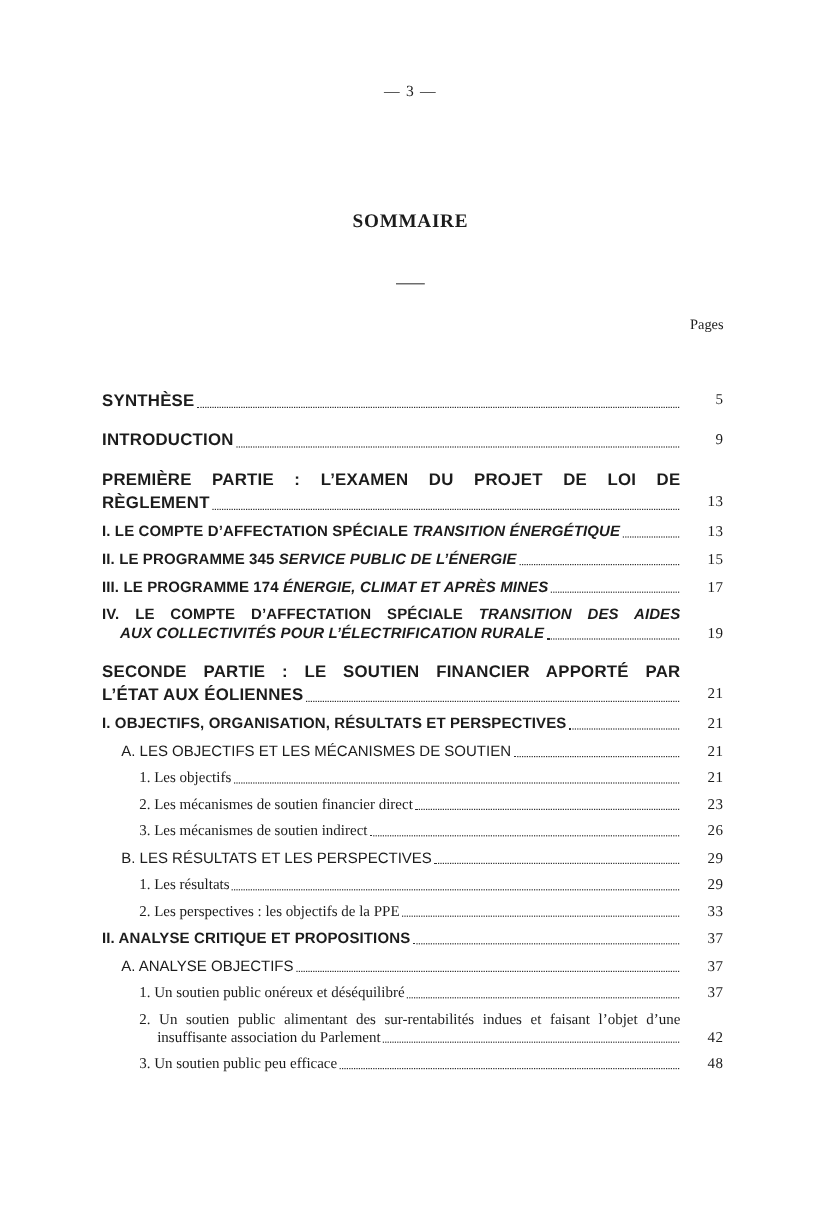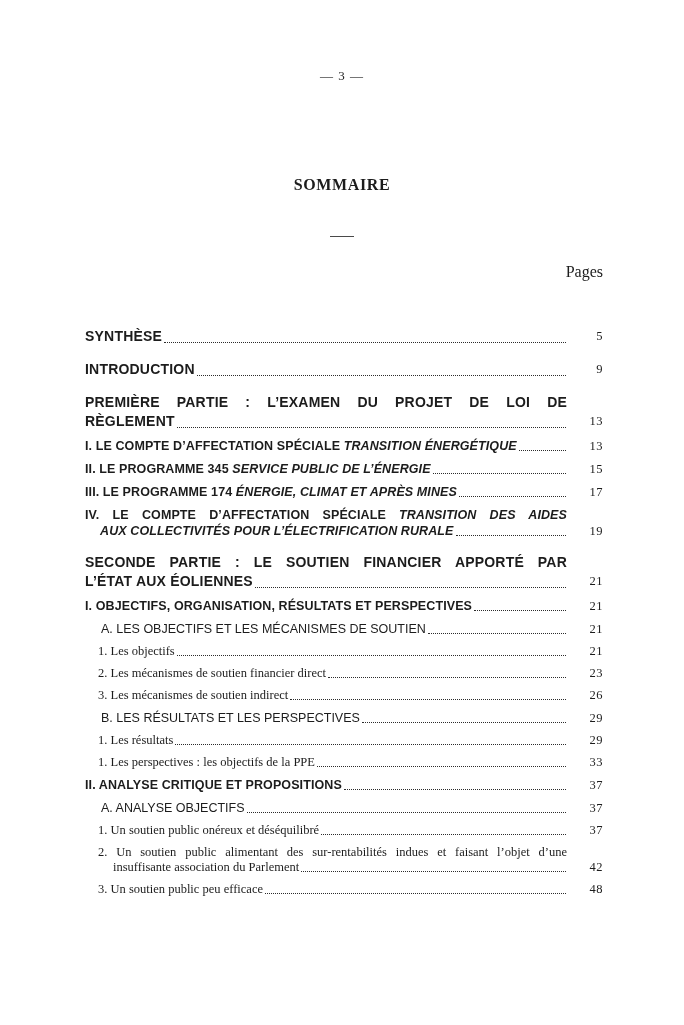--- a/index.html
+++ b/index.html
@@ -34,21 +34,21 @@
   }
   .title-rule {
     width: 24px;
     height: 0;
     border-top: 1.6px solid #4a4a4a;
     margin: 42px auto 0 auto;
   }
   .pages-label {
     margin: 26px 81px 0 0;
     text-align: right;
-    font-size: 16px;
+    font-size: 12px;
   }
   .toc {
     margin: 46px 81px 0 85px; 
   }
   .toc-entry { margin-top: 7px; }
   .toc-entry:first-child { margin-top: 0; }
 
   .style-part {
     font-family: "Liberation Sans", sans-serif;
     font-weight: bold;
@@ -69,21 +69,21 @@
     font-weight: normal;
     font-size: 12.5px;
     line-height: 16px;
     margin-left: 16px;
   }
   .style-num {
     font-family: "Liberation Serif", serif;
     font-weight: normal;
     font-size: 12.5px;
     line-height: 15px;
-    margin-left: 13px;
+    margin-left: 31px;
   }
 
   .toc-line.justify {
     text-align: justify;
     text-align-last: justify;
     margin-right: 36px; 
   }
   .toc-line.last {
     display: flex;
     align-items: flex-end;
@@ -218,21 +218,21 @@
       </div>
       <div class="toc-entry style-num">
         <div class="toc-line last">
           <span class="toc-text"><span>1. Les résultats </span></span>
           <span class="leader"></span>
           <span class="pagenum">29</span>
         </div>
       </div>
       <div class="toc-entry style-num">
         <div class="toc-line last">
-          <span class="toc-text"><span>1. Les perspectives : les objectifs de la PPE</span></span>
+          <span class="toc-text"><span>2. Les perspectives : les objectifs de la PPE</span></span>
           <span class="leader"></span>
           <span class="pagenum">33</span>
         </div>
       </div>
       <div class="toc-entry style-roman">
         <div class="toc-line last">
           <span class="toc-text"><span>II. ANALYSE CRITIQUE ET PROPOSITIONS </span></span>
           <span class="leader"></span>
           <span class="pagenum">37</span>
         </div>

